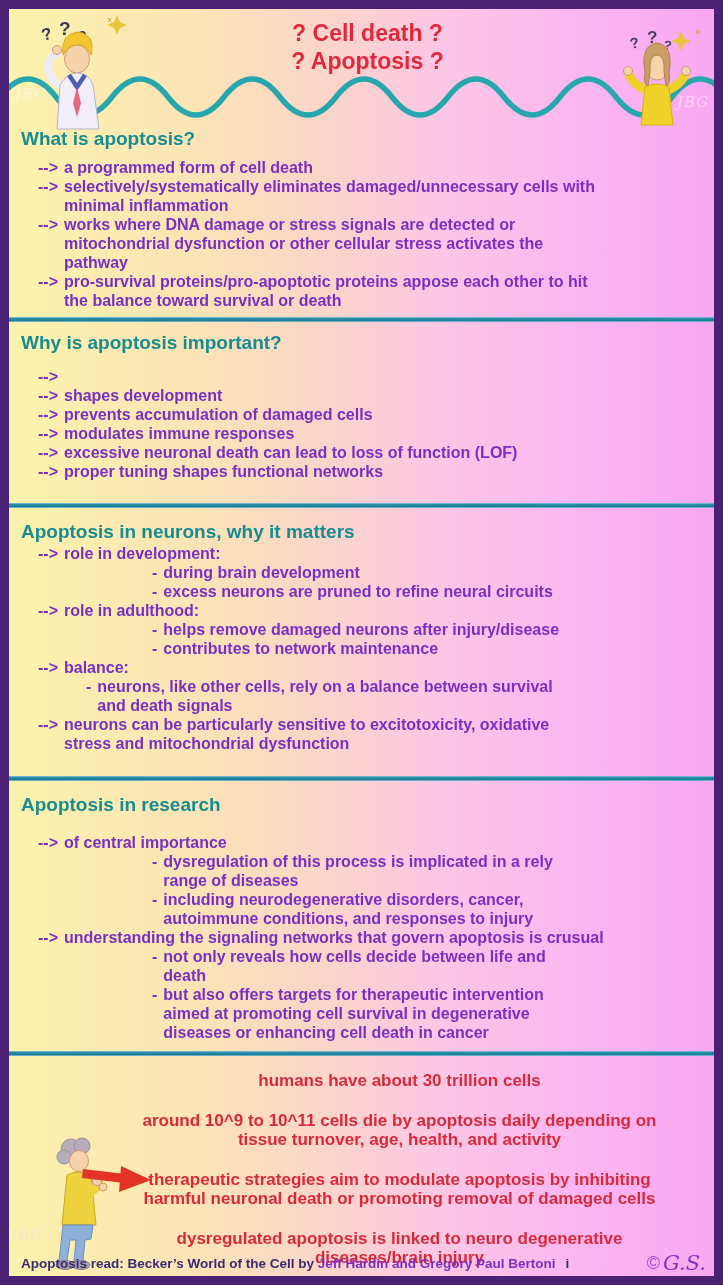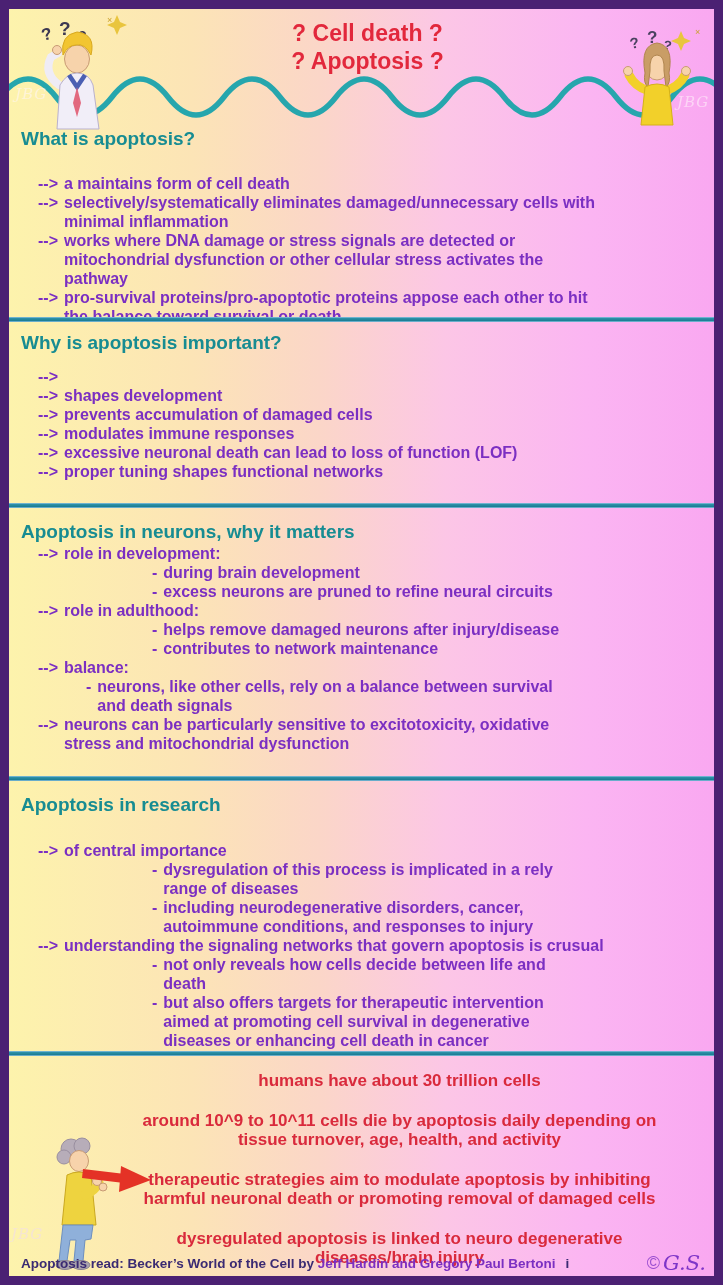--- a/index.html
+++ b/index.html
@@ -23,24 +23,24 @@
   .wm1{top:76px;left:6px;}
   .wm2{top:84px;left:668px;}
   .wm3{top:1216px;left:2px;color:rgba(240,220,235,.6);}
   .fig{position:absolute;}
   .divider{
     position:absolute;left:0;width:705px;height:5px;
     background:linear-gradient(180deg,#8fc4e4 0%,#2b8fa6 30%,#1d7f96 70%,#8fc4e4 100%);
   }
   section{position:absolute;left:0;width:705px;padding:0 10px 0 12px;box-sizing:border-box;}
   section h2{margin:0;font-size:19px;font-weight:800;color:#178c92;line-height:24px;}
-  .s1 h2{margin-bottom:23px;}
+  .s1 h2{margin-bottom:7px;}
   .s2 h2{margin-bottom:12px;}
   .s3 h2{}
-  .s4 h2{margin-bottom:24px;}
+  .s4 h2{margin-bottom:16px;}
   .item{display:flex;color:#7b2fc2;font-weight:700;font-size:16px;line-height:19px;}
   .item .mk{flex:0 0 auto;margin-right:6px;white-space:pre;}
   .item .tx{white-space:pre-line;}
   .ind0{margin-left:17px;}
   .ind-mid{margin-left:65px;}
   .ind-deep{margin-left:131px;}
   .facts{
     position:absolute;top:1062px;left:80px;right:4px;
     text-align:center;color:#d92a3c;font-weight:800;
     font-size:17px;line-height:19.5px;
@@ -102,21 +102,21 @@
     <ellipse cx="52" cy="42" rx="11.5" ry="13" fill="#f7d3ab" stroke="#c89b74"></ellipse>
     <path d="M40 48 Q35 20 52 18 Q69 20 64 48 Q66 58 61 62 L59 46 Q60 30 52 30 Q44 30 45 46 L43 62 Q38 58 40 48 Z" fill="#c99d66" stroke="#b0854e"></path>
     <path d="M40 62 Q52 56 64 62 L68 100 L36 100 Z" fill="#f2d02a" stroke="#d4b218"></path>
   </svg>
 
   <section class="s1" style="top:118px">
     <h2>What is apoptosis?</h2>
     <div class="items">
         <div class="item ind0">
           <span class="mk">--&gt;</span>
-          <span class="tx">a maintains form of cell death</span>
+          <span class="tx">a programmed form of cell death</span>
         </div>
         <div class="item ind0">
           <span class="mk">--&gt;</span>
           <span class="tx">selectively/systematically eliminates damaged/unnecessary cells with
 minimal inflammation</span>
         </div>
         <div class="item ind0">
           <span class="mk">--&gt;</span>
           <span class="tx">works where DNA damage or stress signals are detected or
 mitochondrial dysfunction or other cellular stress activates the

